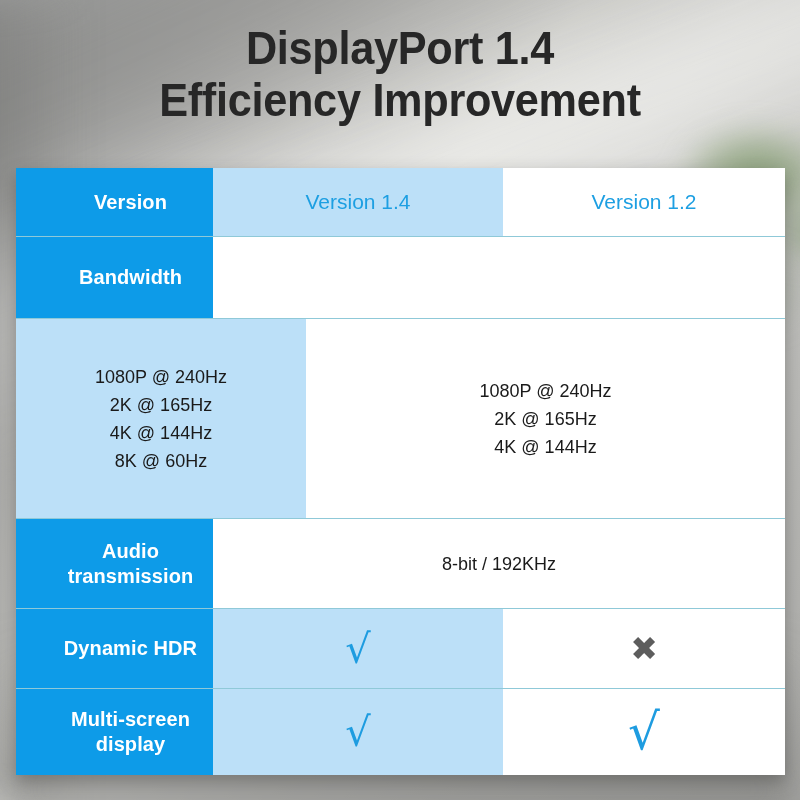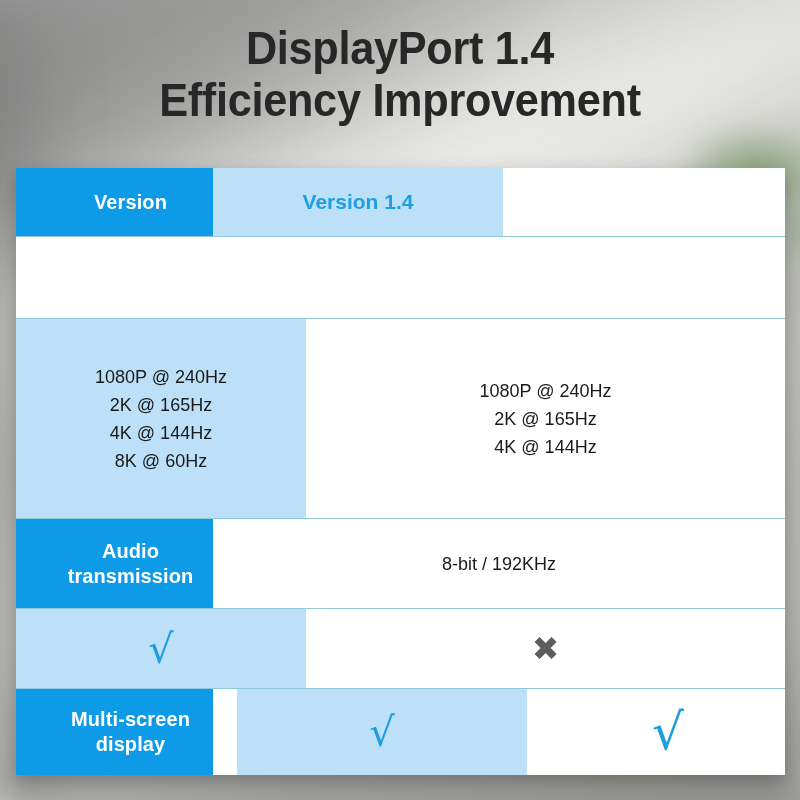--- a/index.html
+++ b/index.html
@@ -112,21 +112,21 @@
   .c-v12{
     flex:1 1 auto;
     background:#ffffff;
     color:#1a1a1a;
     font-size:18px;
     line-height:28px;
   }
 
   
   .row-head .c-v14,.row-head .c-v12{
-    color:#1d9fe2;font-weight:bold;font-size:21px;
+    color:#1d9fe2;font-weight:normal;font-size:21px;
   }
 
   .multiline{white-space:pre-line;}
 
   
   .mark-check{
     color:#1e9ce0;
     font-size:40px;
     line-height:40px;
     font-family:"DejaVu Sans",sans-serif;
@@ -139,21 +139,21 @@
     line-height:33px;
     font-weight:bold;
     font-family:"DejaVu Sans",sans-serif;
   }
 
   .h-head{height:68px;}
   .h-band{height:82px;}
   .h-ref{height:200px;}
   .h-audio{height:90px;}
   .h-hdr{height:80px;}
-  .h-multi{height:87px;gap:24px;}
+  .h-multi{height:87px;}
 </style>
 </head>
 <body>
 
 <div id="backdrop">
   <div class="bg-base"></div>
   <div class="bg-sheen"></div>
   <div class="bg-sheen2"></div>
   <div class="bg-plant"></div>
   <div class="bg-plant2"></div>
@@ -164,42 +164,45 @@
 <div id="title">
   <span class="line">DisplayPort 1.4</span>
   <span class="line">Efficiency Improvement</span>
 </div>
 
 <div id="table">
 
   <div class="row row-head h-head">
     <div class="cell c-label">Version</div>
     <div class="cell c-v14">Version 1.4</div>
+    <div class="cell c-v12">Version 1.2</div>
   </div>
 
   <div class="row h-band">
+    <div class="cell c-label">Bandwidth</div>
   </div>
 
   <div class="row h-ref">
     <div class="cell c-v14 multiline">1080P @ 240Hz
 2K @ 165Hz
 4K @ 144Hz
 8K @ 60Hz</div>
     <div class="cell c-v12 multiline">1080P @ 240Hz
 2K @ 165Hz
 4K @ 144Hz</div>
   </div>
 
   <div class="row h-audio">
     <div class="cell c-label multiline">Audio
 transmission</div>
     <div class="cell c-v12">8-bit / 192KHz</div>
   </div>
 
   <div class="row h-hdr">
+    <div class="cell c-label">Dynamic HDR</div>
     <div class="cell c-v14">
       <span class="mark-check">√</span>
     </div>
     <div class="cell c-v12">
       <span class="mark-cross">✖</span>
     </div>
   </div>
 
   <div class="row h-multi">
     <div class="cell c-label multiline">Multi-screen

